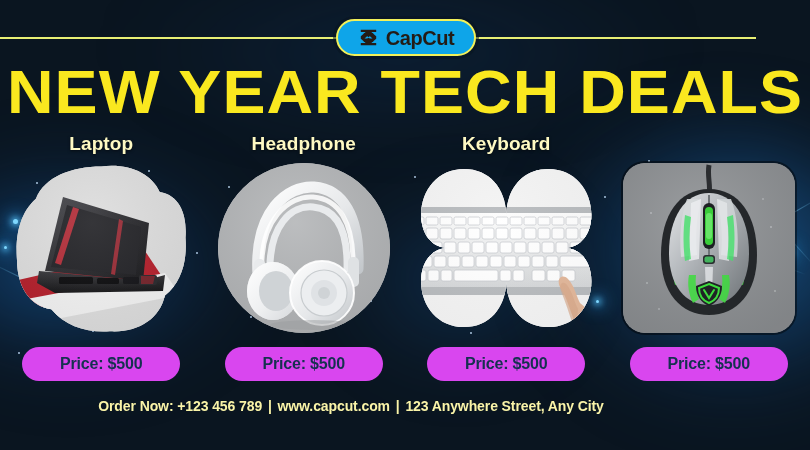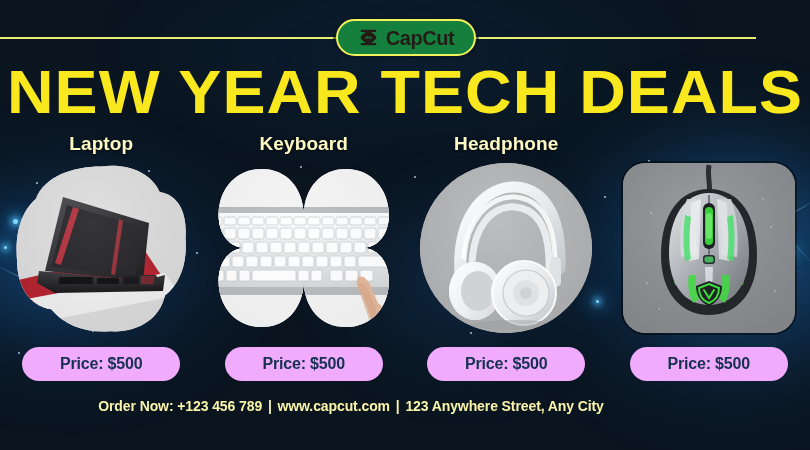--- a/index.html
+++ b/index.html
@@ -62,21 +62,21 @@
   .rule {
     position:absolute; top:37px; height:2px;
     background:#e8ef74;
   }
   .rule-l { left:0; width:352px; }
   .rule-r { left:458px; width:298px; }
 
   .logo-pill {
     position:absolute; left:336px; top:19px;
     width:140px; height:37px;
-    background:#15803d;
+    background:#0ea5e9;
     border:2px solid #f2f15a;
     border-radius:19px;
     display:flex; align-items:center; justify-content:center;
     gap:7px;
     box-shadow:0 0 0 3px rgba(10,20,32,.55);
   }
   .logo-mark { width:21px; height:21px; display:block; }
   .logo-text {
     font-size:20px; font-weight:700; color:#241c16;
     letter-spacing:-.4px; line-height:1;
@@ -129,21 +129,21 @@
   .panel svg.art { position:absolute; inset:0; width:100%; height:100%; display:block; }
 
   
   .prices {
     position:absolute; left:0; top:347px; width:810px; height:36px;
     display:flex;
   }
   .price-cell { width:202.5px; display:flex; justify-content:center; }
   .price-pill {
     width:158px; height:34px;
-    background:#f0abfc;
+    background:#d946ef;
     border-radius:17px;
     display:flex; align-items:center; justify-content:center;
     font-size:16px; font-weight:700; color:#15314f;
     letter-spacing:-.2px;
     white-space:nowrap;
   }
 
   
   .footer {
     position:absolute; left:0; top:398px; width:702px;
@@ -291,20 +291,52 @@
             <path d="M104 56 L108 58 L100 112 L96 111 Z" fill="#c2303c" opacity=".75"></path>
 
             <path d="M24 108 L128 118 L150 112 L148 128 L40 130 L22 120 Z" fill="url(#baseGrad)"></path>
             <rect x="44" y="114" width="34" height="7" rx="1.5" fill="#0c0c0e"></rect>
             <rect x="82" y="115" width="22" height="6" rx="1.5" fill="#0c0c0e"></rect>
             <rect x="108" y="114" width="16" height="7" rx="1.5" fill="#141418"></rect>
             <circle cx="132" cy="118" r="2.4" fill="#6aa3c8" opacity=".8"></circle>
             <rect x="124" y="112" width="18" height="10" rx="2" fill="#2a2a2e"></rect>
             <path d="M126 113 l14 0 l-2 8 l-12 0 z" fill="#b5202c" opacity=".55"></path>
             <rect width="172" height="170" fill="url(#panelShade)" opacity=".28"></rect>
+          </svg>
+        </div>
+      </div>
+    </div>
+
+    <div class="col">
+      <div class="col-label">Headphone</div>
+      <div class="media">
+        <div class="panel panel-circ">
+          <svg class="art" viewBox="0 0 172 170">
+            <circle cx="86" cy="85" r="86" fill="#b4b6b8"></circle>
+            <circle cx="86" cy="85" r="86" fill="url(#panelShade)" opacity=".35"></circle>
+
+            <path d="M40 112 C36 48 70 22 96 24 C124 26 142 52 140 106" stroke="url(#hpGrad)" stroke-width="11" fill="none" stroke-linecap="round"></path>
+            <path d="M44 110 C41 56 72 32 95 34 C120 36 136 58 135 104" stroke="#ffffff" stroke-width="5" fill="none" stroke-linecap="round" opacity=".85"></path>
+
+            <path d="M52 112 C50 62 74 42 95 44 C118 46 130 66 129 106" stroke="#e9ebed" stroke-width="7" fill="none" stroke-linecap="round"></path>
+
+            <rect x="36" y="96" width="11" height="28" rx="5" fill="#e8eaec"></rect>
+            <rect x="130" y="94" width="11" height="30" rx="5" fill="#dfe2e4"></rect>
+
+            <ellipse cx="55" cy="128" rx="26" ry="29" fill="#ffffff"></ellipse>
+            <ellipse cx="55" cy="128" rx="26" ry="29" fill="url(#hpGrad)" opacity=".7"></ellipse>
+            <ellipse cx="58" cy="128" rx="17" ry="20" fill="#cfd3d6"></ellipse>
+
+            <ellipse cx="104" cy="130" rx="32" ry="32" fill="url(#hpGrad)"></ellipse>
+            <ellipse cx="104" cy="130" rx="32" ry="32" fill="none" stroke="#ffffff" stroke-width="2" opacity=".9"></ellipse>
+            <circle cx="106" cy="130" r="23" fill="#eceef0"></circle>
+            <circle cx="106" cy="130" r="23" fill="none" stroke="#c8cccf" stroke-width="1.2"></circle>
+            <circle cx="106" cy="130" r="13" fill="#dfe2e5"></circle>
+            <circle cx="106" cy="130" r="6" fill="#cfd3d6"></circle>
+            <ellipse cx="96" cy="162" rx="44" ry="5" fill="#9a9c9e" opacity=".45"></ellipse>
           </svg>
         </div>
       </div>
     </div>
 
     <div class="col">
       <div class="col-label">Keyboard</div>
       <div class="media">
         <div class="panel panel-butt">
           <svg class="art" viewBox="0 0 172 170">
@@ -390,52 +422,20 @@
                      C154 122 156 132 160 140 L172 150 L172 170 Z" fill="#e3b89b"></path>
             <path d="M156 170 C150 154 146 140 141 128 C138 121 143 117 147 122
                      C152 128 154 138 158 146 Z" fill="#d8a98b" opacity=".65"></path>
             <rect width="172" height="170" fill="url(#panelShade)" opacity=".14"></rect>
           </svg>
         </div>
       </div>
     </div>
 
     <div class="col">
-      <div class="col-label">Headphone</div>
-      <div class="media">
-        <div class="panel panel-circ">
-          <svg class="art" viewBox="0 0 172 170">
-            <circle cx="86" cy="85" r="86" fill="#b4b6b8"></circle>
-            <circle cx="86" cy="85" r="86" fill="url(#panelShade)" opacity=".35"></circle>
-
-            <path d="M40 112 C36 48 70 22 96 24 C124 26 142 52 140 106" stroke="url(#hpGrad)" stroke-width="11" fill="none" stroke-linecap="round"></path>
-            <path d="M44 110 C41 56 72 32 95 34 C120 36 136 58 135 104" stroke="#ffffff" stroke-width="5" fill="none" stroke-linecap="round" opacity=".85"></path>
-
-            <path d="M52 112 C50 62 74 42 95 44 C118 46 130 66 129 106" stroke="#e9ebed" stroke-width="7" fill="none" stroke-linecap="round"></path>
-
-            <rect x="36" y="96" width="11" height="28" rx="5" fill="#e8eaec"></rect>
-            <rect x="130" y="94" width="11" height="30" rx="5" fill="#dfe2e4"></rect>
-
-            <ellipse cx="55" cy="128" rx="26" ry="29" fill="#ffffff"></ellipse>
-            <ellipse cx="55" cy="128" rx="26" ry="29" fill="url(#hpGrad)" opacity=".7"></ellipse>
-            <ellipse cx="58" cy="128" rx="17" ry="20" fill="#cfd3d6"></ellipse>
-
-            <ellipse cx="104" cy="130" rx="32" ry="32" fill="url(#hpGrad)"></ellipse>
-            <ellipse cx="104" cy="130" rx="32" ry="32" fill="none" stroke="#ffffff" stroke-width="2" opacity=".9"></ellipse>
-            <circle cx="106" cy="130" r="23" fill="#eceef0"></circle>
-            <circle cx="106" cy="130" r="23" fill="none" stroke="#c8cccf" stroke-width="1.2"></circle>
-            <circle cx="106" cy="130" r="13" fill="#dfe2e5"></circle>
-            <circle cx="106" cy="130" r="6" fill="#cfd3d6"></circle>
-            <ellipse cx="96" cy="162" rx="44" ry="5" fill="#9a9c9e" opacity=".45"></ellipse>
-          </svg>
-        </div>
-      </div>
-    </div>
-
-    <div class="col">
       <div class="media">
         <div class="panel panel-rsq">
           <svg class="art" viewBox="0 0 172 170">
             <rect width="172" height="170" rx="22" fill="#8e9194"></rect>
             <rect width="172" height="170" rx="22" fill="url(#panelShade)" opacity=".40"></rect>
 
             <path d="M86 2 C84 14 88 22 86 32" stroke="#2b2d30" stroke-width="5" fill="none"></path>
 
             <path d="M86 26 C116 26 134 52 134 92 C134 130 114 152 86 152
                      C58 152 38 130 38 92 C38 52 56 26 86 26 Z" fill="#24272a"></path>

